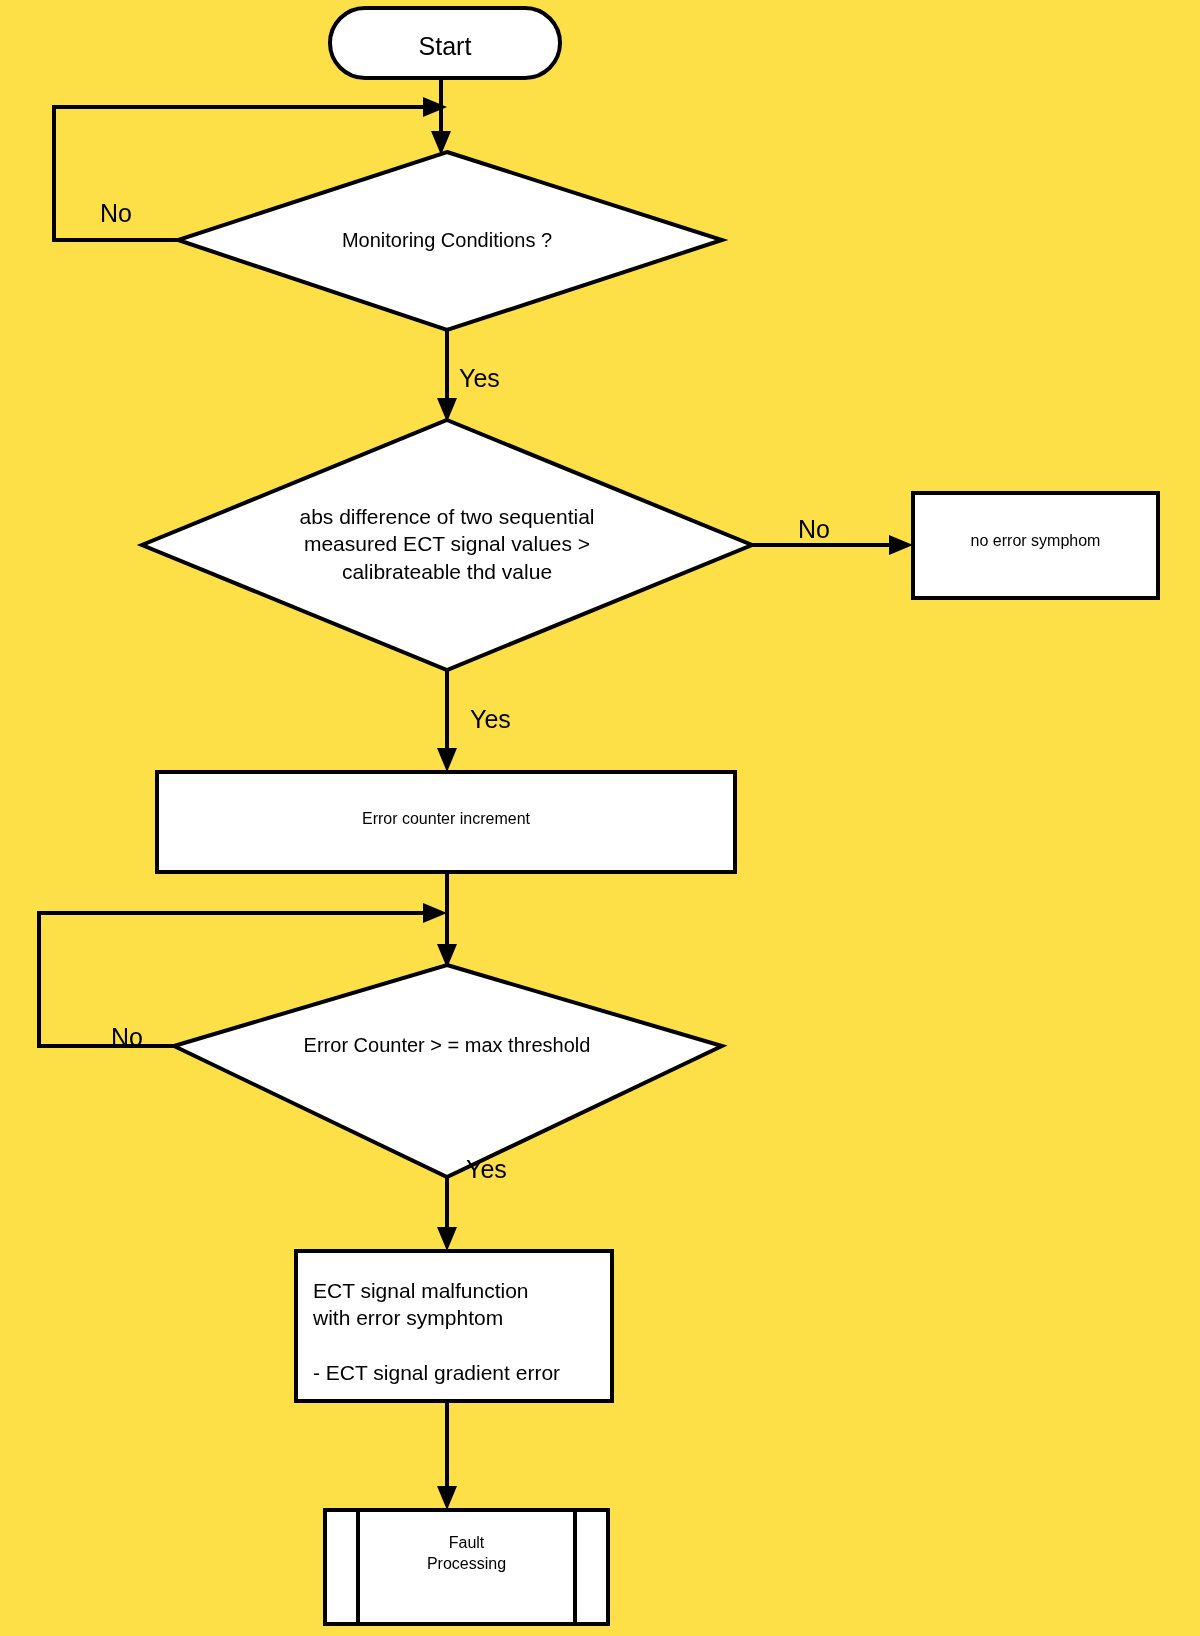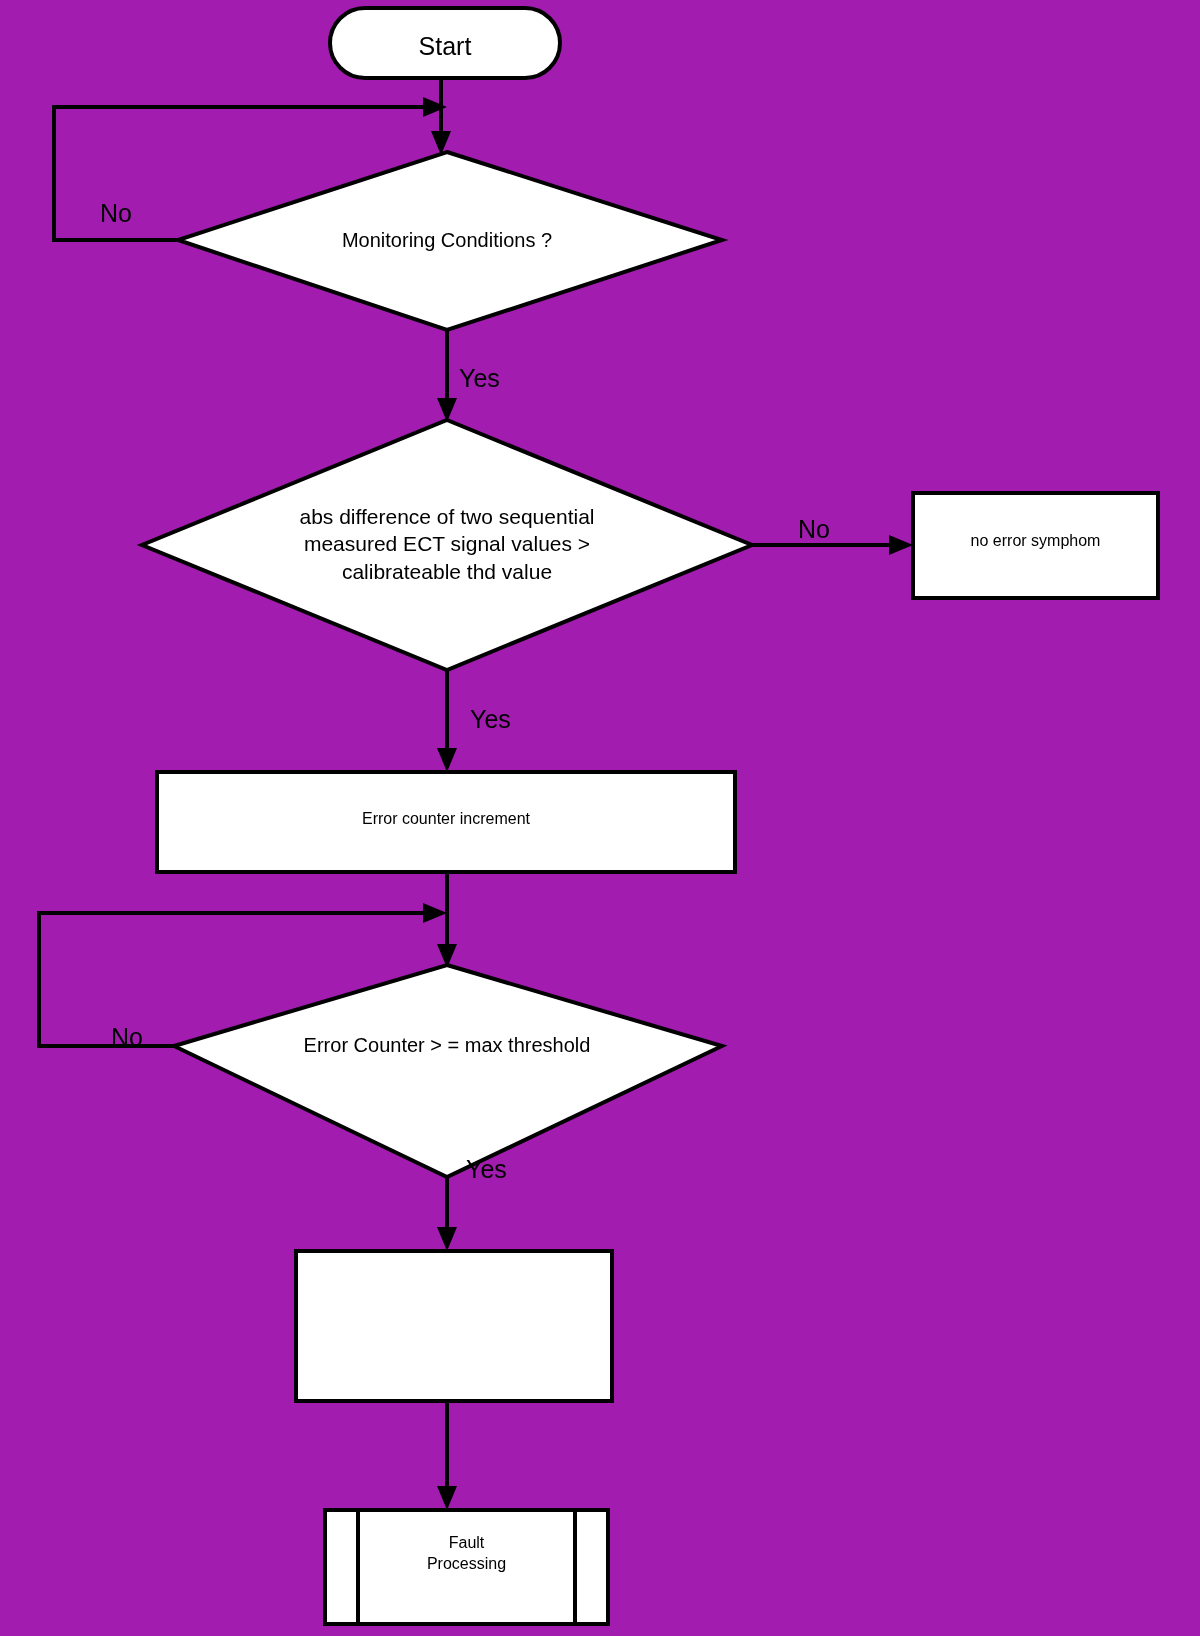--- a/index.html
+++ b/index.html
@@ -8,21 +8,21 @@
     padding: 0;
     background: #ffffff;
   }
   body {
     font-family: "Liberation Sans", sans-serif;
   }
   #flow-root {
     position: relative;
     width: 1200px;
     height: 1636px;
-    background: #a21caf;
+    background: #fde047;
     overflow: hidden;
   }
   #flow-svg {
     position: absolute;
     left: 0;
     top: 0;
     width: 1200px;
     height: 1636px;
   }
   .shape-line {
@@ -143,17 +143,21 @@
 
   <div class="node-text t-box" style="left:913px; top:531px; width:245px;">no error symphom</div>
 
   <div class="node-text t-box" style="left:157px; top:809px; width:578px;">Error counter increment</div>
 
   <div class="node-text t-diamond" style="left:227px; top:1032px; width:440px;">Error Counter &gt; = max threshold</div>
 
   <div class="lbl t-edge" style="left:111px; top:1021px;">No</div>
   <div class="lbl t-edge" style="left:466px; top:1153px;">Yes</div>
 
+  <div class="node-text t-multi left-align" style="left:313px; top:1277px; width:292px;">ECT signal malfunction
+with error symphtom
+
+- ECT signal gradient error</div>
 
   <div class="node-text t-box" style="left:358px; top:1533px; width:217px;">Fault
 Processing</div>
 
 </div>
 
 </body></html>

